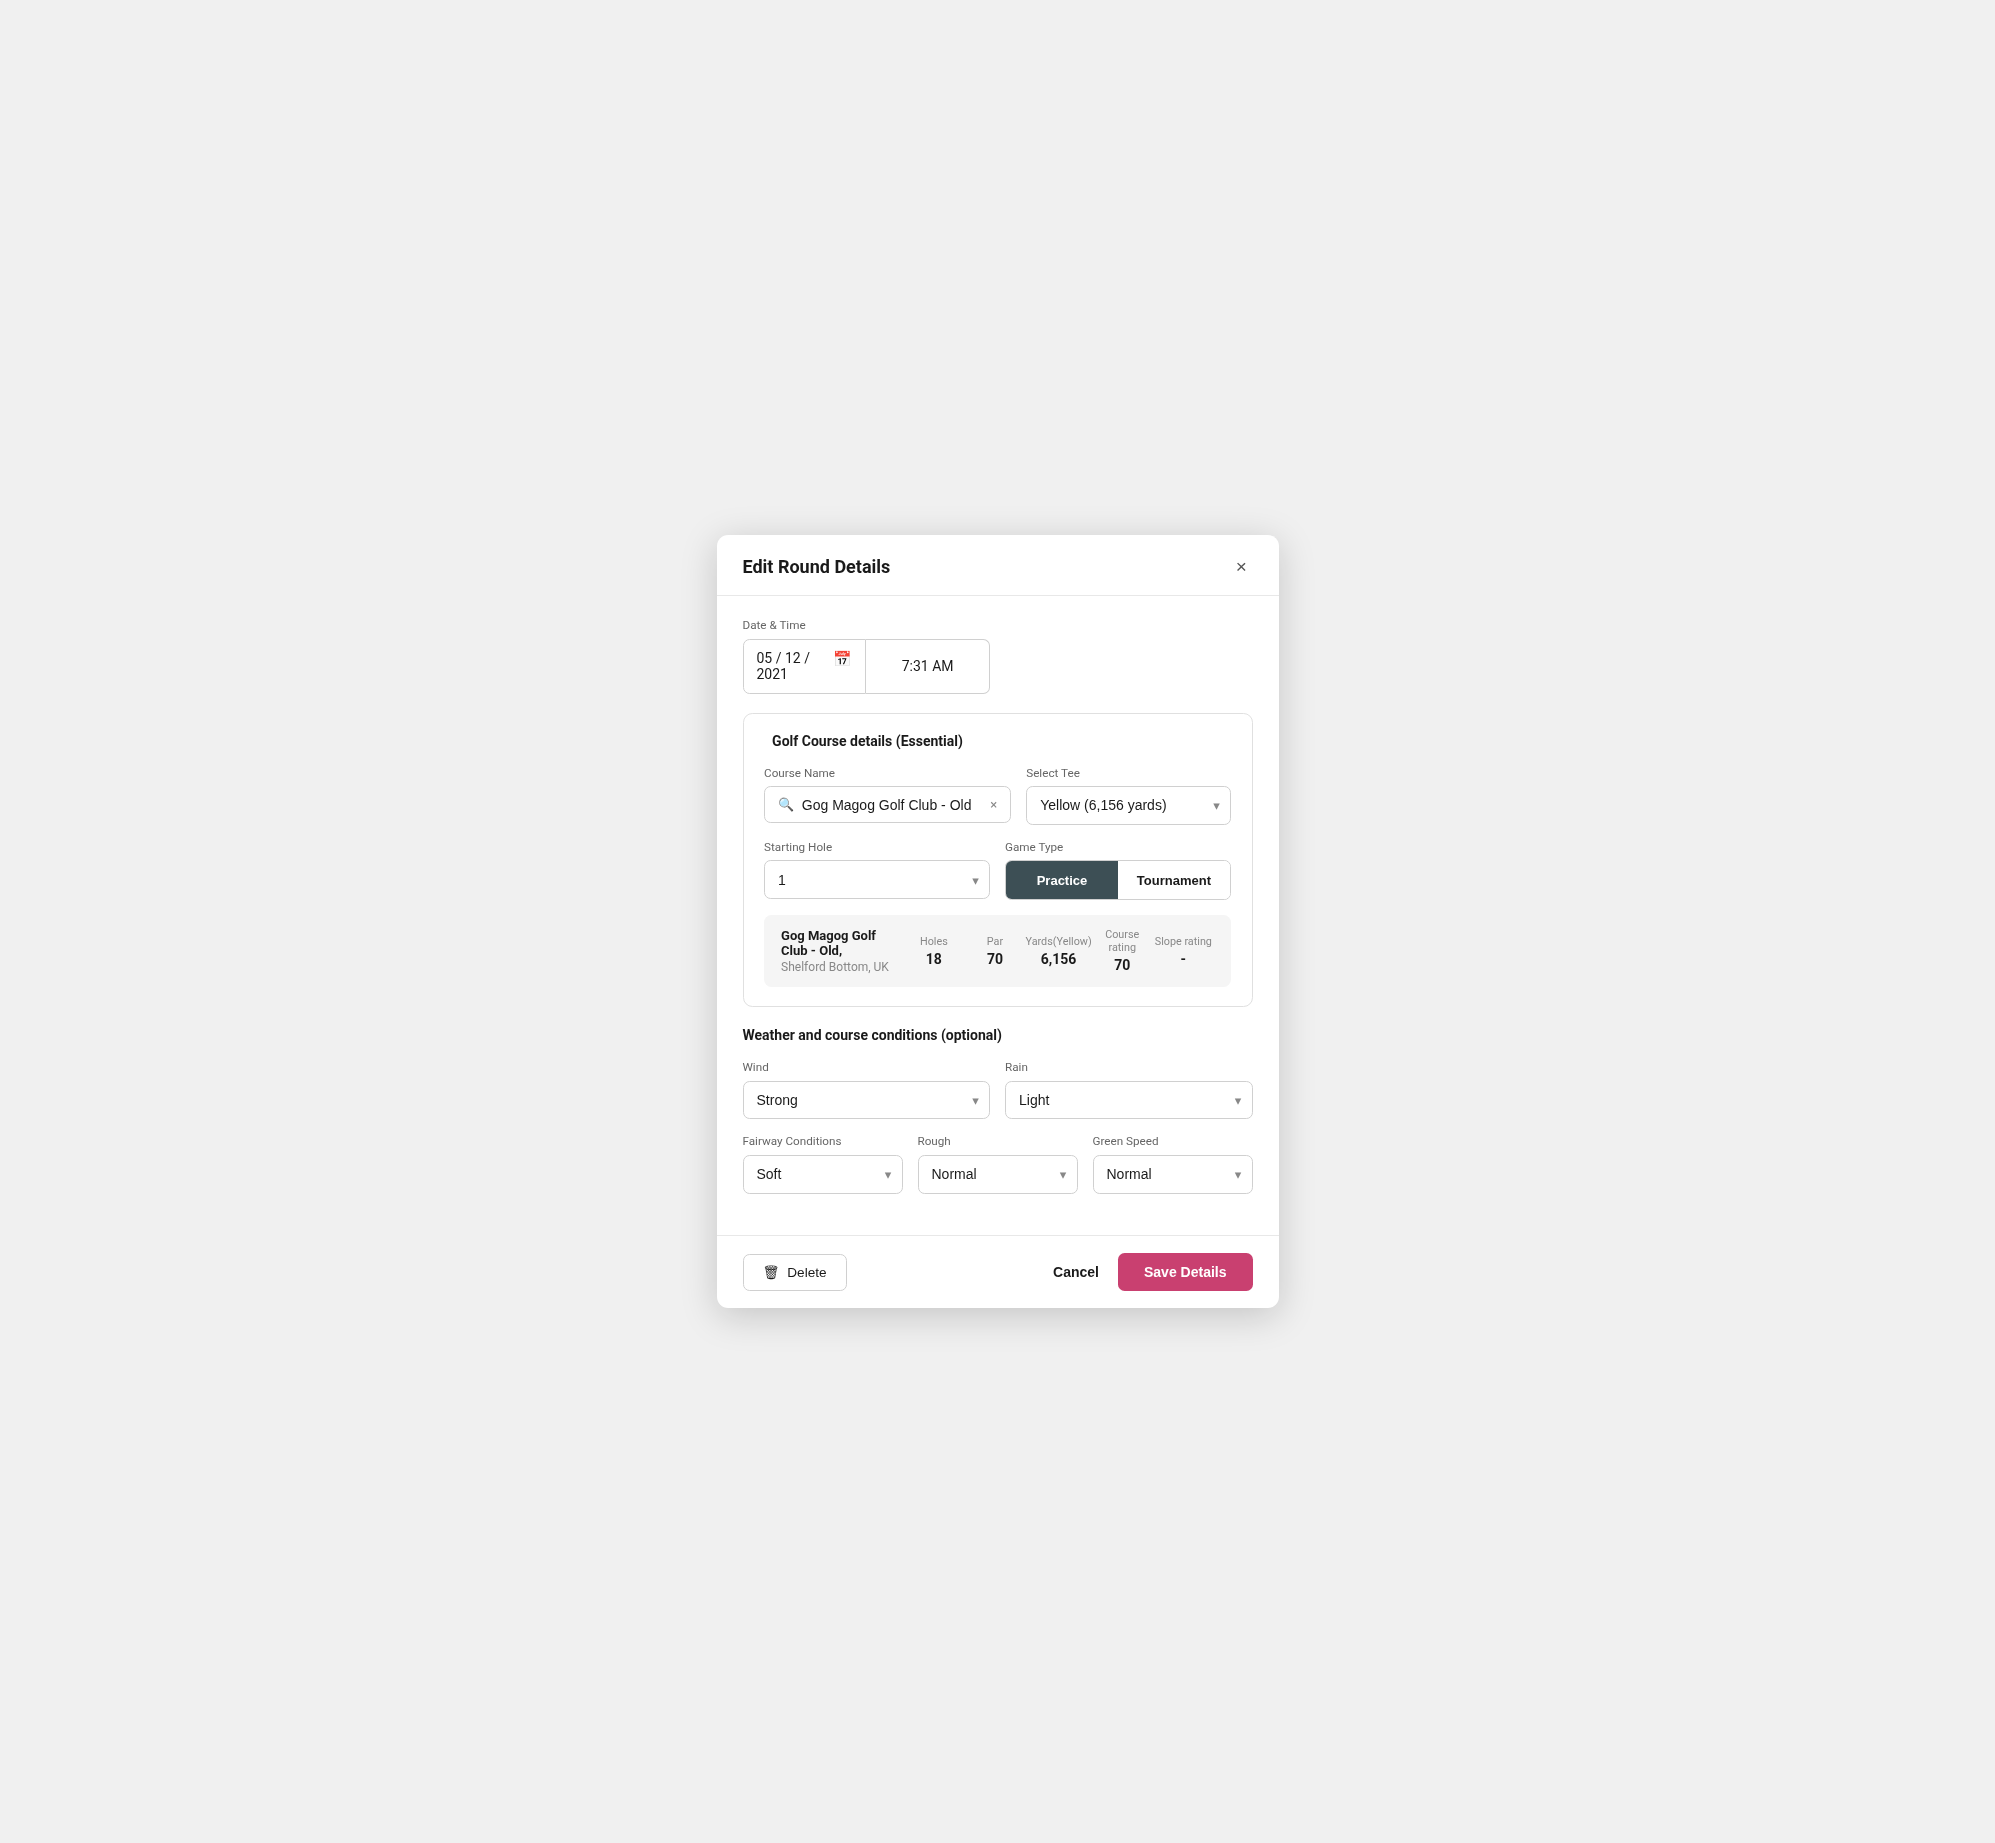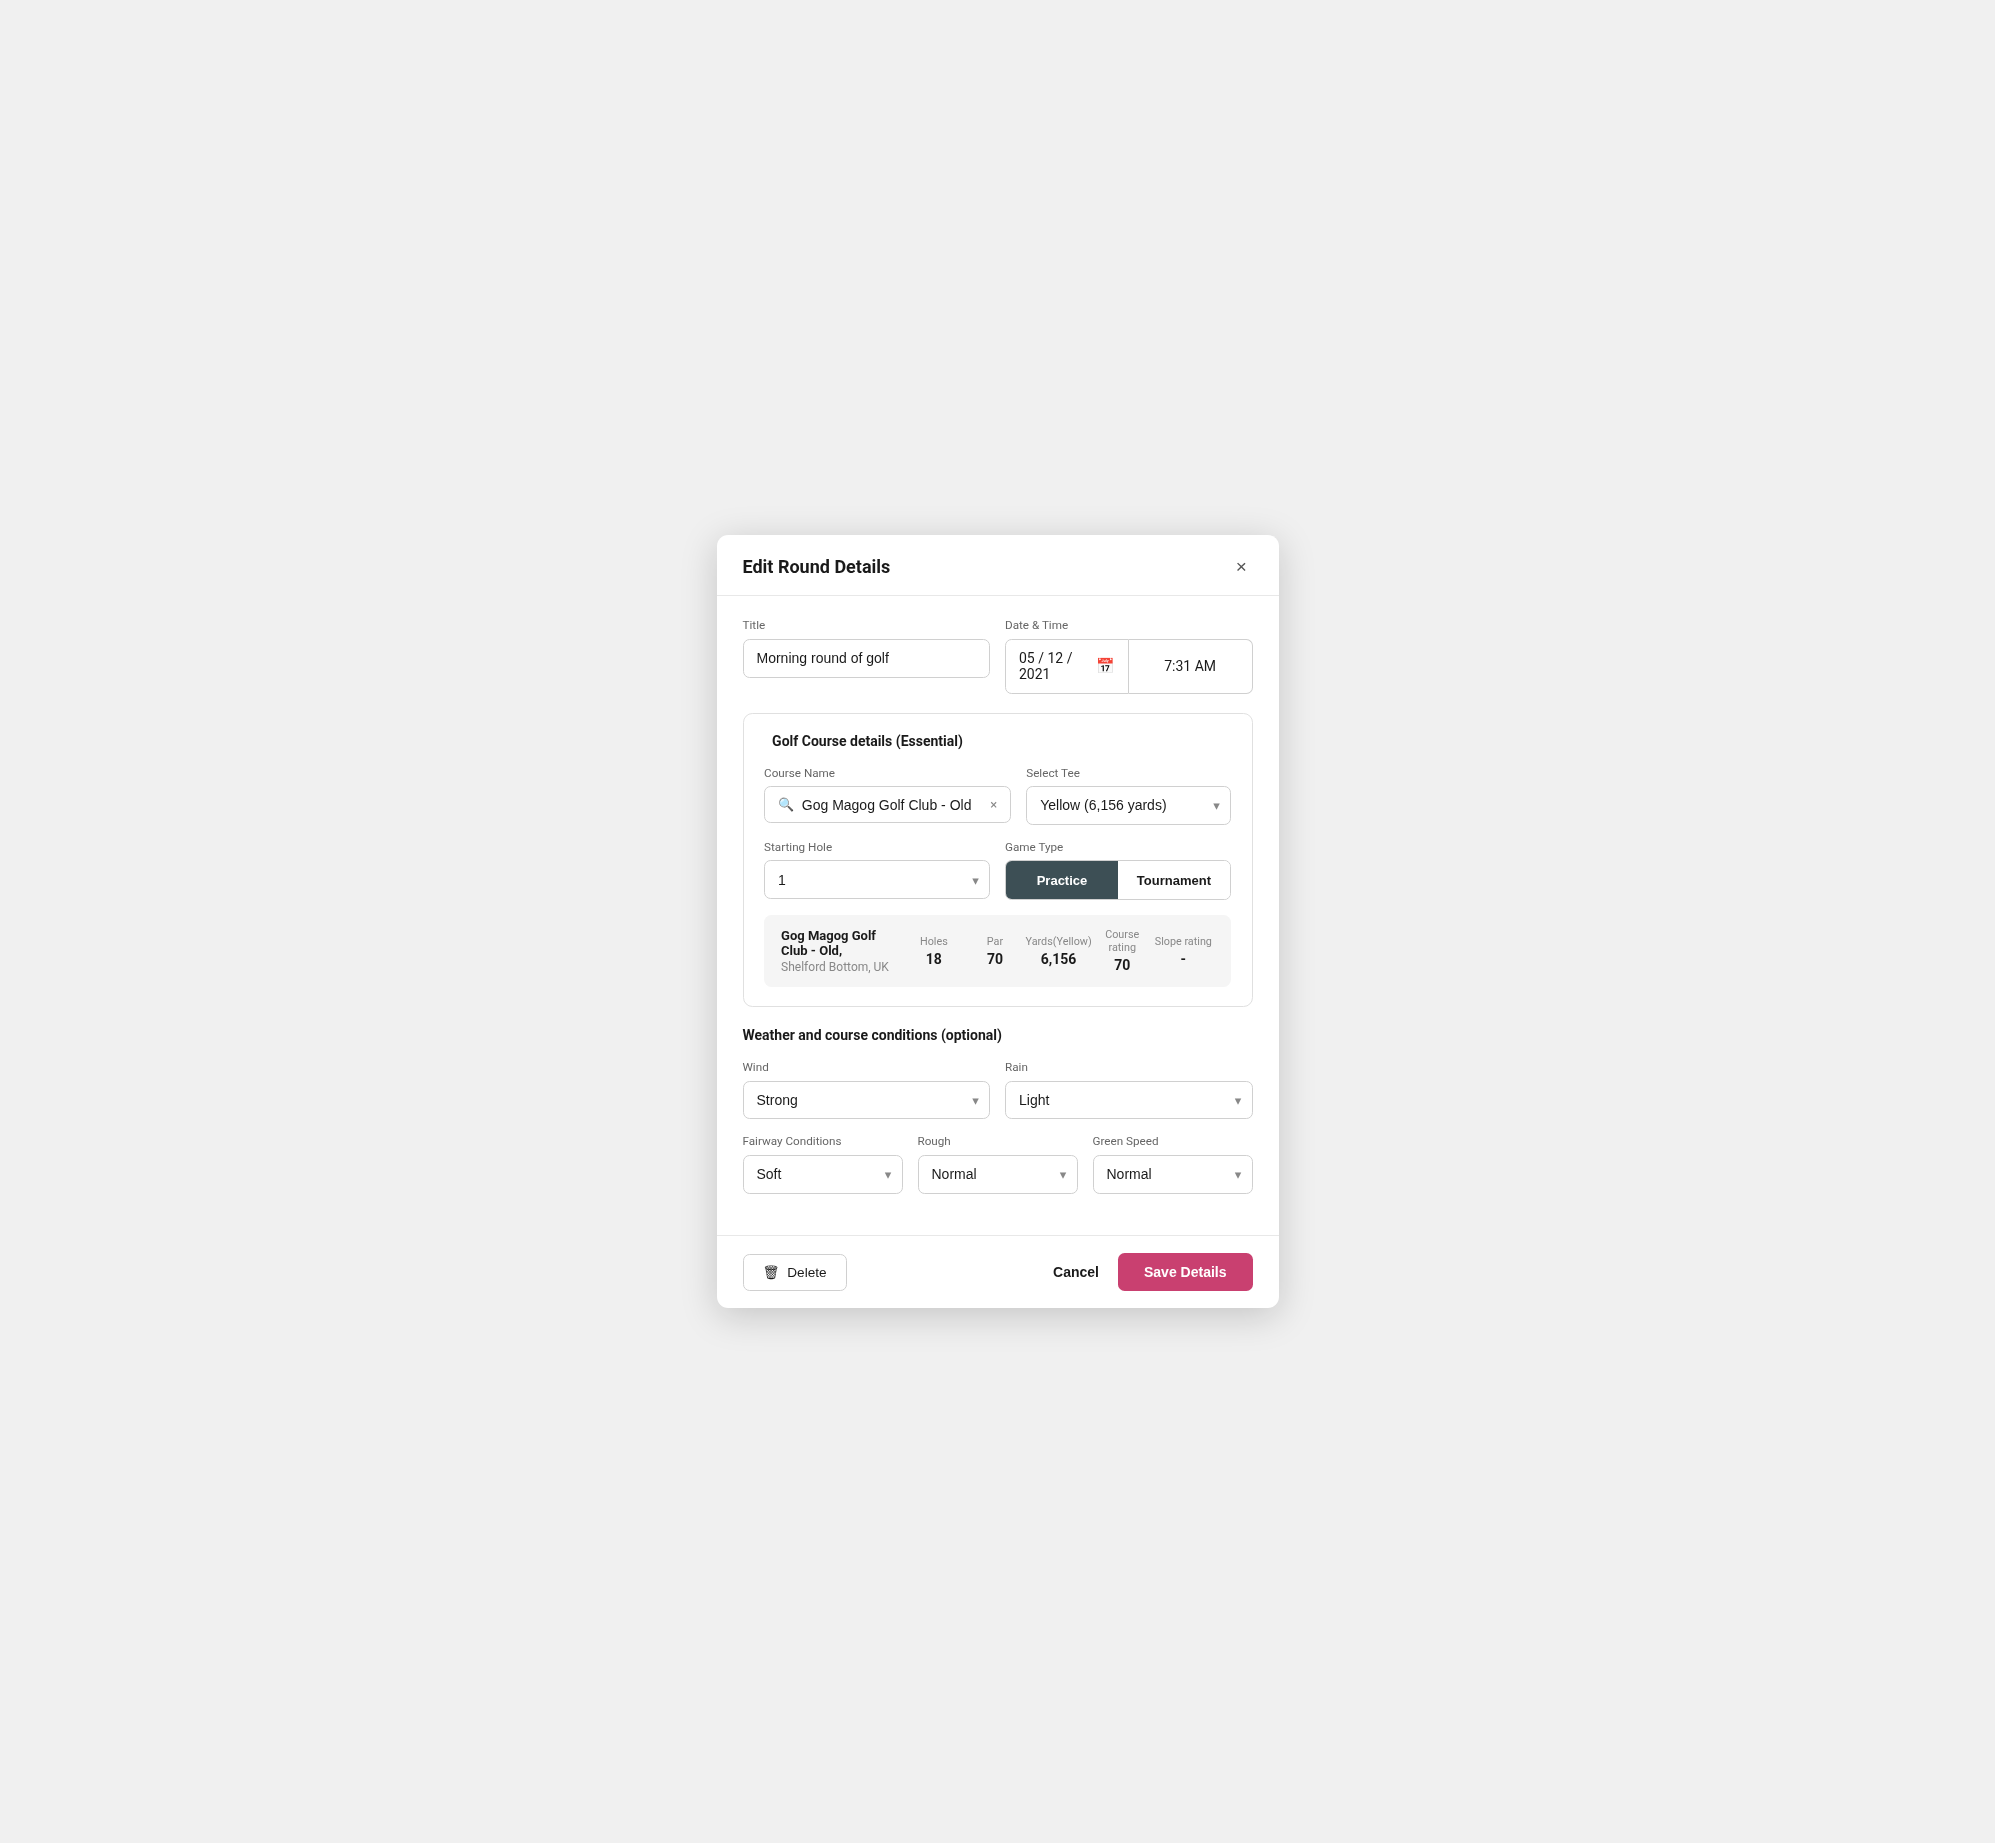--- a/index.html
+++ b/index.html
@@ -67,21 +67,20 @@
       gap: 15px;
       margin-bottom: 19px;
     }
     .date-time-group {
       display: grid;
       grid-template-columns: 1fr 1fr;
       gap: 0;
     }
     .date-input-wrapper {
       display: flex;
-      align-items: center;
       border: 1.4px solid #d0d0d0;
       border-radius: 6.6px 0 0 6.6px;
       padding: 10.3px 13px;
       font-size: 14px;
       color: #1a1a1a;
       gap: 23px;
     }
     .time-input-wrapper {
       display: flex;
       align-items: center;
@@ -273,24 +272,20 @@
 <div class="modal">
 
   <div class="modal-header">
     <span class="modal-title">Edit Round Details</span>
     <button class="close-btn">×</button>
   </div>
 
   <div class="modal-body">
 
     <div class="row-2 mb-20">
-      <div>
-        <div class="field-label">Title</div>
-        <input class="input-text" type="text" value="Morning round of golf" style="">
-      </div>
       <div>
         <div class="field-label">Date &amp; Time</div>
         <div class="date-time-group">
           <div class="date-input-wrapper">
             <span>05 / 12 / 2021</span>
             <span class="calendar-icon">📅</span>
           </div>
           <div class="time-input-wrapper">
             <span>7:31 AM</span>
           </div>

